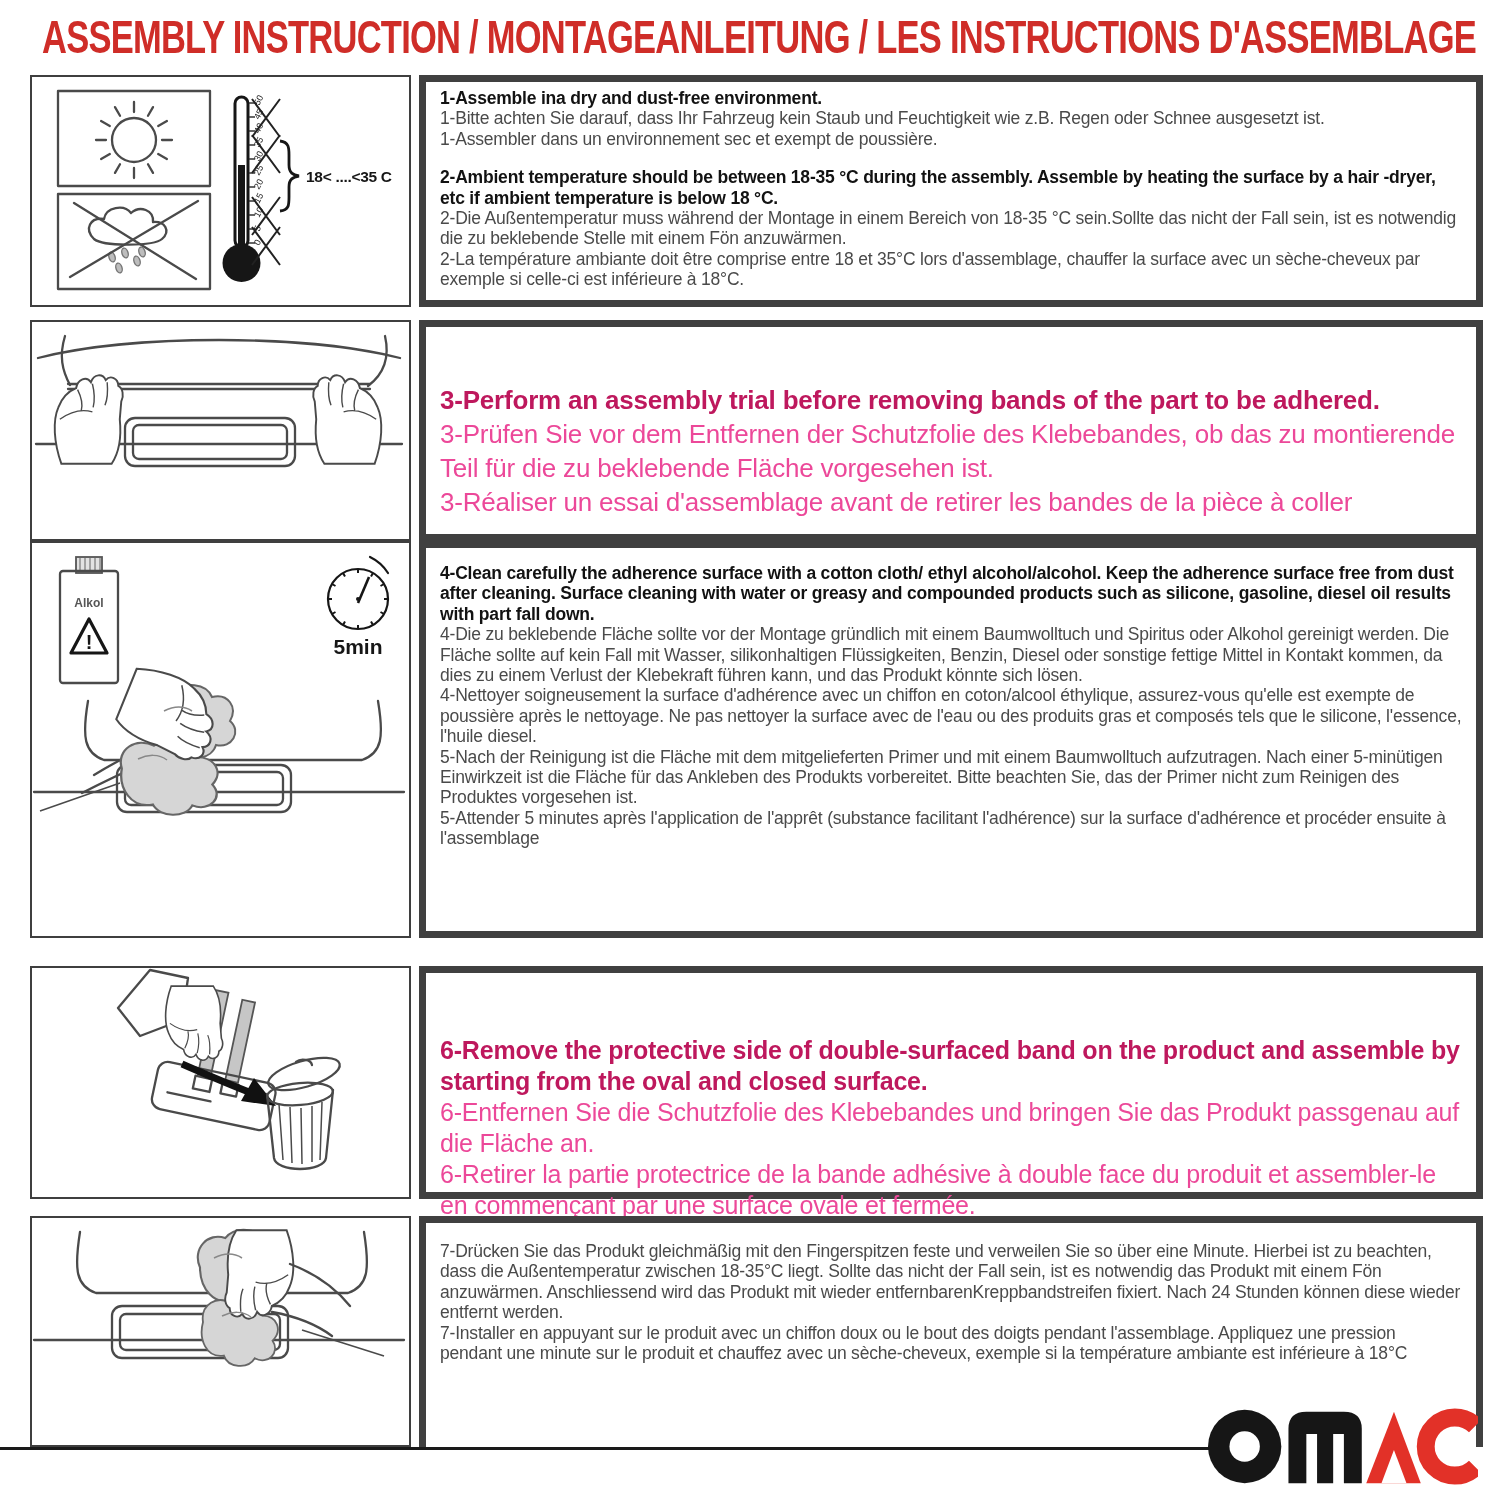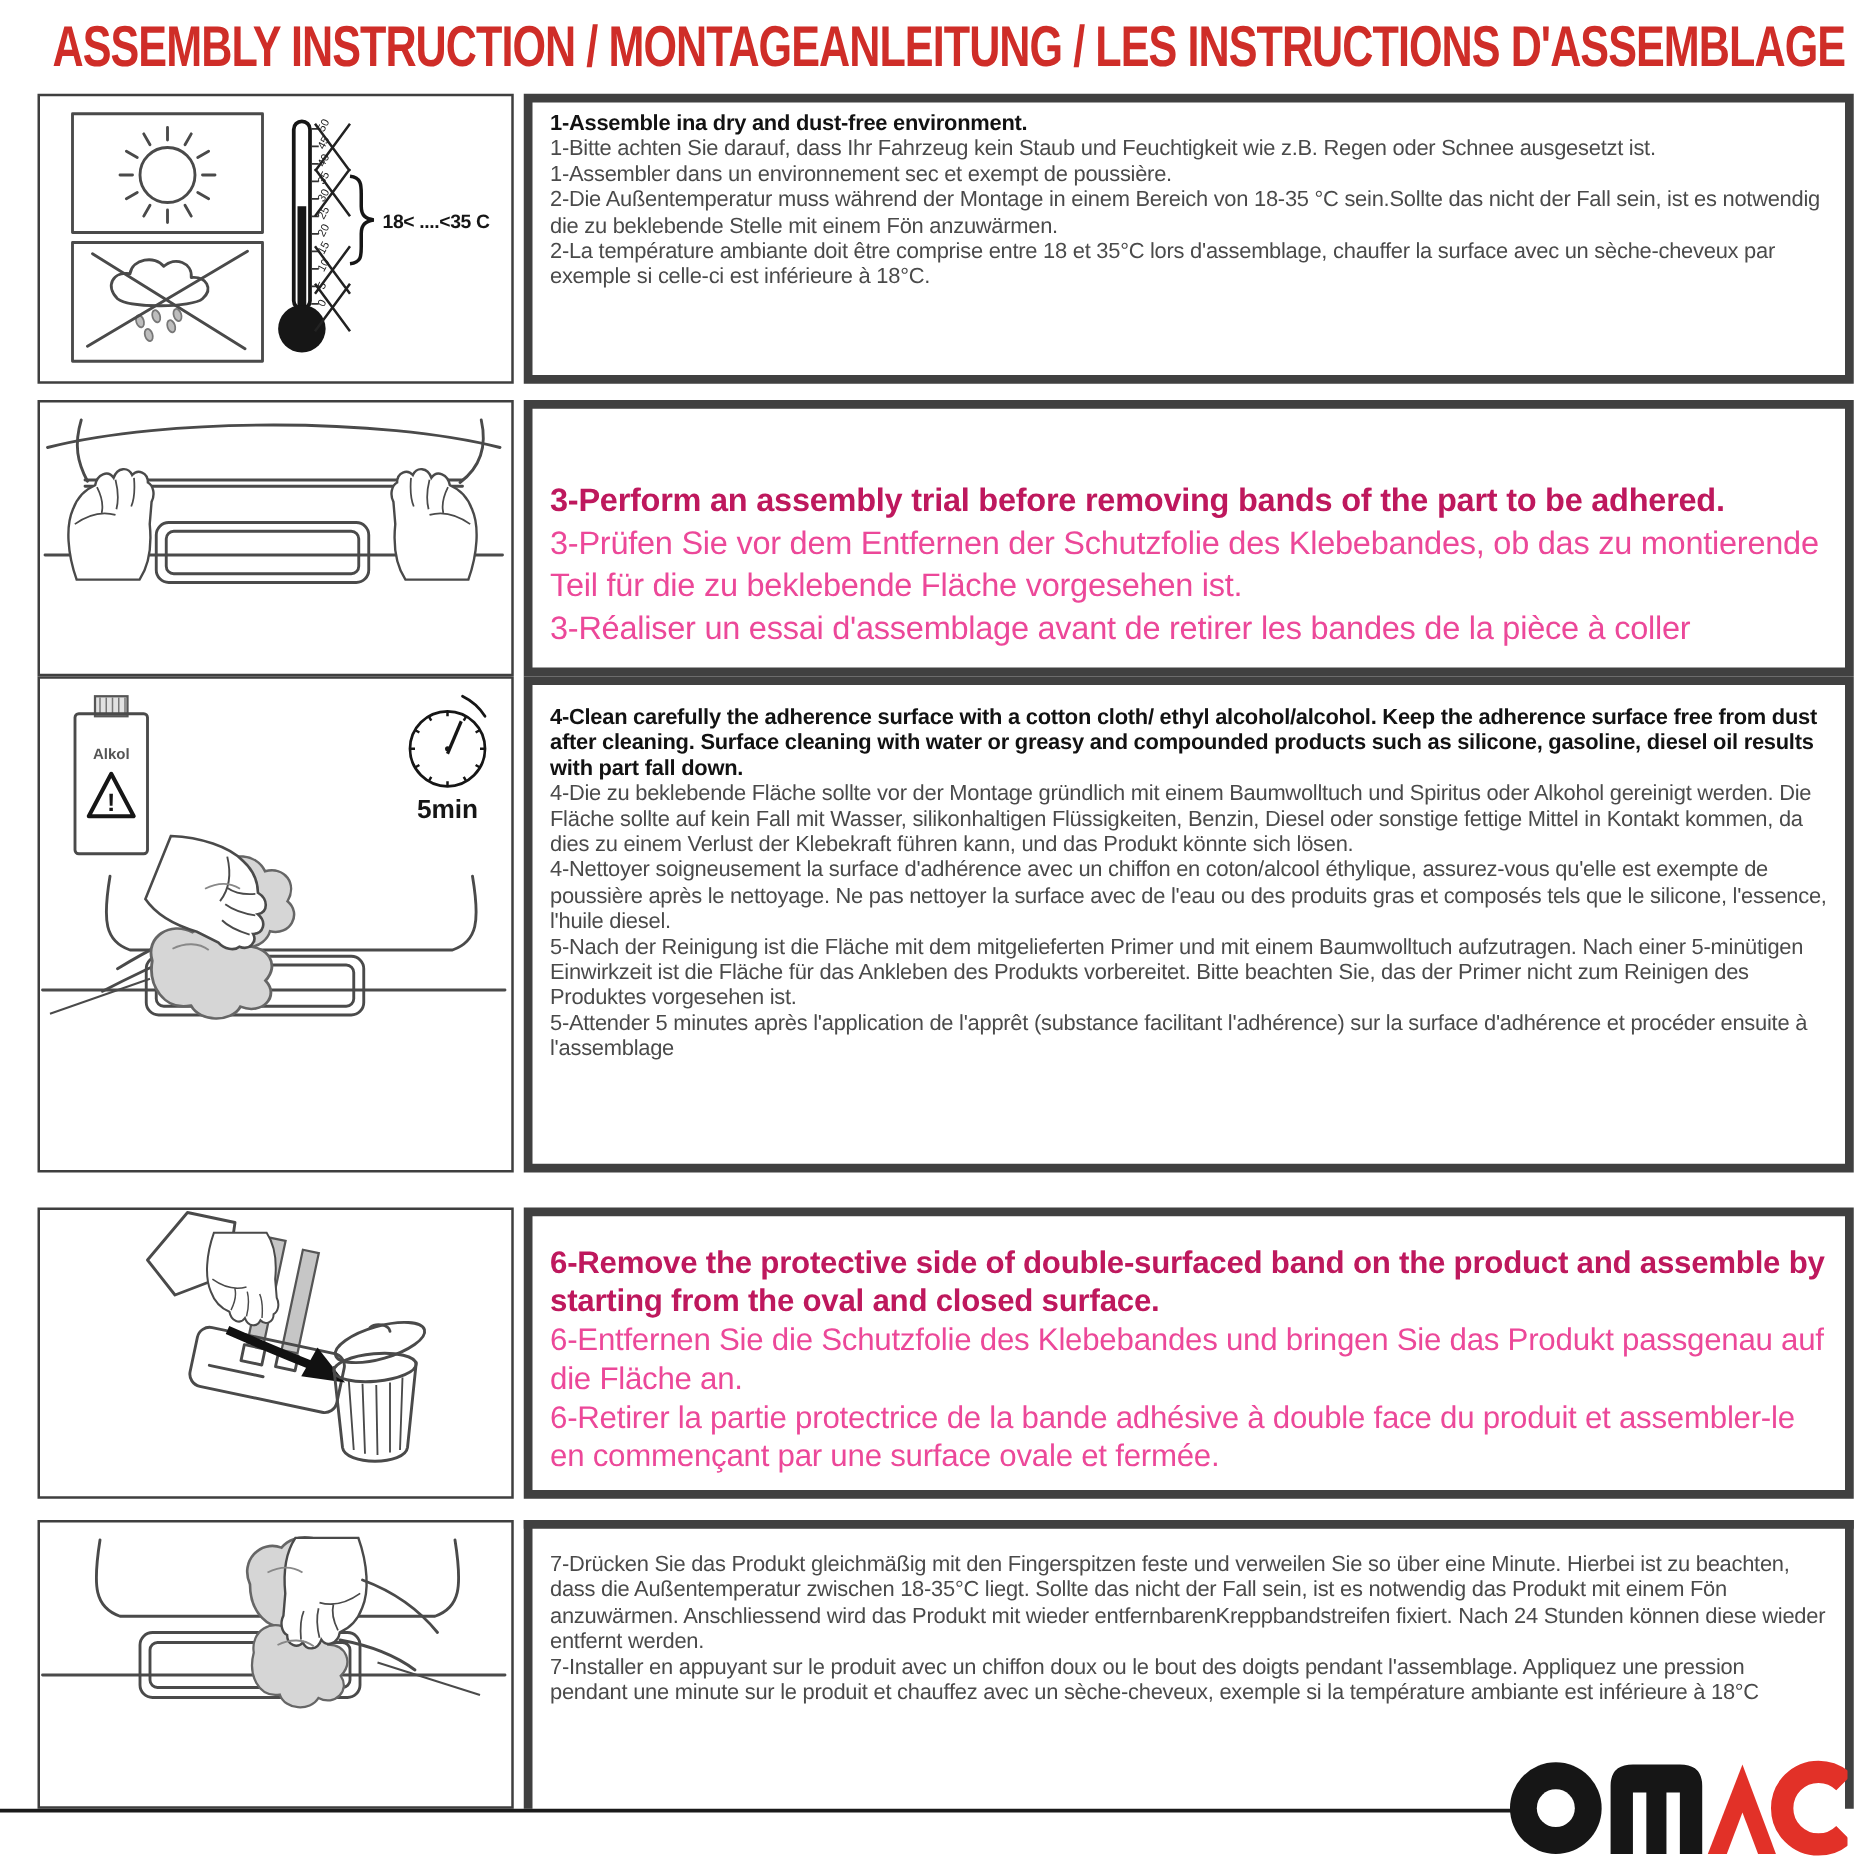--- a/index.html
+++ b/index.html
@@ -14,21 +14,21 @@
   }
   .box-l{position:absolute;left:30px;width:381px;border:2.5px solid #3f3f3f;box-sizing:border-box;background:#fff}
   .box-r{position:absolute;left:419px;width:1064px;border:7px solid #404040;box-sizing:border-box;background:#fff;padding:6px 14px}
   #r1l,#r1r{top:75px;height:232px}
   #r2l,#r2r{top:320px;height:221px}
   #r3l,#r3r{top:541px;height:397px}
   #r4l,#r4r{top:966px;height:233px}
   #r5l,#r5r{top:1216px;height:231px}
   #r2r{padding-top:56px}
   #r3r{padding-top:15px}
-  #r4r{padding-top:22px}
+  #r4r{padding-top:62px}
   #r5r{padding-top:18px;border-bottom:none}
   .txt-s p{margin:0;font-size:17.5px;line-height:20.4px;letter-spacing:-.2px;color:#4a4a4a}
   .txt-s p.b{font-weight:bold;color:#121212}
   .txt-l p{margin:0;font-size:26px;line-height:34px;letter-spacing:-.2px;color:#ec4899}
   .txt-l p.b{font-weight:bold;color:#be185d}
   #r4r p{font-size:25px;line-height:31px}
   .gap{margin-top:18px!important}
   svg{display:block}
   svg .st{fill:none;stroke:#4a4a4a;stroke-width:2.3;stroke-linecap:round;stroke-linejoin:round}
   svg .dk{fill:none;stroke:#161616;stroke-width:2.2;stroke-linecap:round;stroke-linejoin:round}
@@ -92,20 +92,21 @@
       <path transform="translate(248,64)" d="M0,0 C9,1 9,7 9,14 L9,24 C9,32 13,34 19,35 C13,36 9,38 9,46 L9,56 C9,64 9,69 0,70" fill="none" stroke="#161616" stroke-width="2.8"></path>
       <text x="274" y="105" font-size="15.5" font-weight="bold" fill="#161616" letter-spacing="-0.3">18&lt; ....&lt;35 C</text>
     </g>
   </svg>
 </div>
 
 <div class="box-r txt-s" id="r1r">
   <p class="b">1-Assemble ina dry and dust-free environment.</p>
   <p>1-Bitte achten Sie darauf, dass Ihr Fahrzeug kein Staub und Feuchtigkeit wie z.B. Regen oder Schnee ausgesetzt ist.</p>
   <p>1-Assembler dans un environnement sec et exempt de poussière.</p>
+  <p class="b gap">2-Ambient temperature should be between 18-35 °C  during the assembly. Assemble by heating the surface by a hair -dryer, etc if ambient temperature is below 18 °C.</p>
   <p>2-Die Außentemperatur muss während der Montage in einem Bereich von 18-35 °C  sein.Sollte das nicht der Fall sein, ist es notwendig die zu beklebende Stelle mit einem Fön anzuwärmen.</p>
   <p>2-La température ambiante doit être comprise entre 18 et 35°C lors d'assemblage, chauffer la surface avec un sèche-cheveux par exemple si celle-ci est inférieure à 18°C.</p>
 </div>
 
 <div class="box-l" id="r2l">
   <svg width="374" height="215" viewBox="0 0 374 215">
     <path class="st" d="M6,36 C100,12 274,12 368,36"></path>
     <line x1="4" y1="122" x2="370" y2="122" class="st"></line>
     <rect x="93" y="96" width="170" height="48" rx="10" class="st" fill="#fff"></rect>
     <rect x="101" y="103" width="154" height="34" rx="6" class="st"></rect>

